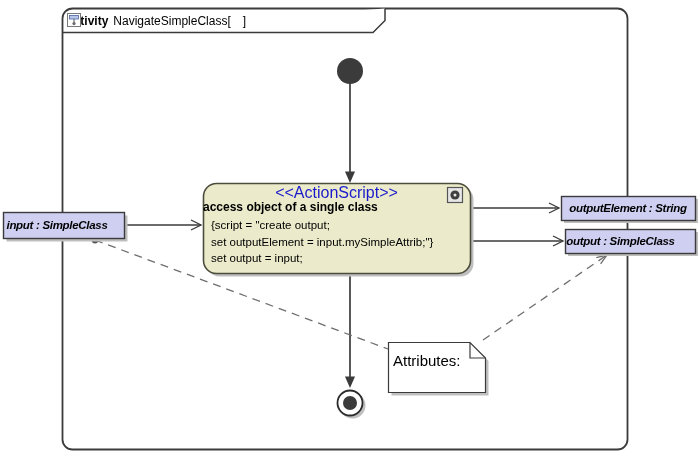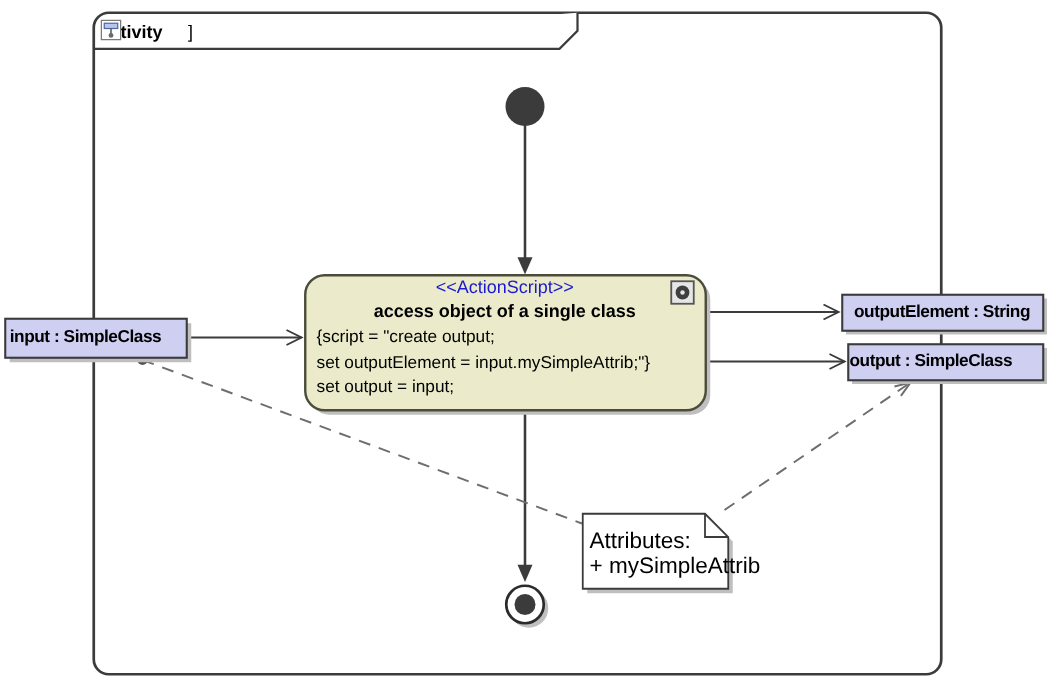--- a/index.html
+++ b/index.html
@@ -5,24 +5,24 @@
   html,body{margin:0;padding:0;background:#ffffff;}
   .canvas{
     position:relative;width:700px;height:458px;background:#ffffff;overflow:hidden;
     font-family:"Liberation Sans", sans-serif;
   }
   .canvas svg{position:absolute;left:0;top:0;}
   .t{position:absolute;color:#000;white-space:nowrap;}
   .frame-title{left:67px;top:13px;font-size:12px;display:flex;align-items:center;height:16px;}
   .frame-title .kw{font-weight:bold;margin-right:5px;}
   .frame-title .dicon{margin:0 4px;display:inline-block;}
-  .stereotype{left:203px;top:184px;width:267px;text-align:center;font-size:12px;color:#1a1acc;}
-  .action-name{left:203px;top:200px;width:267px;text-align:center;font-size:12px;font-weight:bold;}
+  .stereotype{left:203px;top:184px;width:267px;text-align:center;font-size:16px;color:#1a1acc;}
+  .action-name{left:203px;top:200px;width:267px;font-size:12px;font-weight:bold;}
   .script{left:211px;top:217px;font-size:11.5px;line-height:16.5px;}
-  .pin-label{font-weight:bold;font-size:11.5px;text-align:center;letter-spacing:-0.3px;}
+  .pin-label{font-weight:bold;font-size:11.5px;text-align:center;letter-spacing:-0.3px;font-style:italic;}
   .pin-input{left:3px;top:212px;width:108px;line-height:26px;}
   .pin-oute{left:561px;top:196px;width:134px;line-height:24px;}
   .pin-out{left:565px;top:229px;width:111px;line-height:24px;}
   .note-text{left:393px;top:352px;font-size:15px;line-height:17px;}
 </style>
 </head>
 <body>
 
 <div class="canvas">
 
@@ -100,20 +100,21 @@
 
     <g>
       <circle cx="352.5" cy="405.5" r="13" fill="#bfbfbf"></circle>
       <circle cx="350" cy="403" r="12.5" fill="#ffffff" stroke="#2b2b2b" stroke-width="1.8"></circle>
       <circle cx="350" cy="403" r="7" fill="#3b3b3b"></circle>
     </g>
   </svg>
 
   <div class="t frame-title">
     <span class="kw">activity</span>
+    <span>NavigateSimpleClass[</span>
     <span class="dicon">
       <svg width="14" height="14" viewBox="0 0 14 14">
         <rect x="0.5" y="0.5" width="13" height="13" fill="#ffffff" stroke="#7a7a7a"></rect>
         <rect x="2.5" y="2.5" width="9" height="3.5" fill="#b9c6e8" stroke="#4d64a8" stroke-width="0.8"></rect>
         <line x1="7" y1="6" x2="7" y2="11" stroke="#555555" stroke-width="1"></line>
         <circle cx="7" cy="10.6" r="1.6" fill="#6a6a6a"></circle>
       </svg>
     </span>
     <span style="margin-left:4px">]</span>
   </div>
@@ -125,16 +126,15 @@
     <div>set outputElement = input.mySimpleAttrib;"}</div>
     <div>set output = input;</div>
   </div>
 
   <div class="t pin-label pin-input">input : SimpleClass</div>
   <div class="t pin-label pin-oute">outputElement : String</div>
   <div class="t pin-label pin-out">output : SimpleClass</div>
 
   <div class="t note-text">
     <div>Attributes:</div>
-    <div>+ mySimpleAttrib</div>
   </div>
 
 </div>
 
 </body></html>

